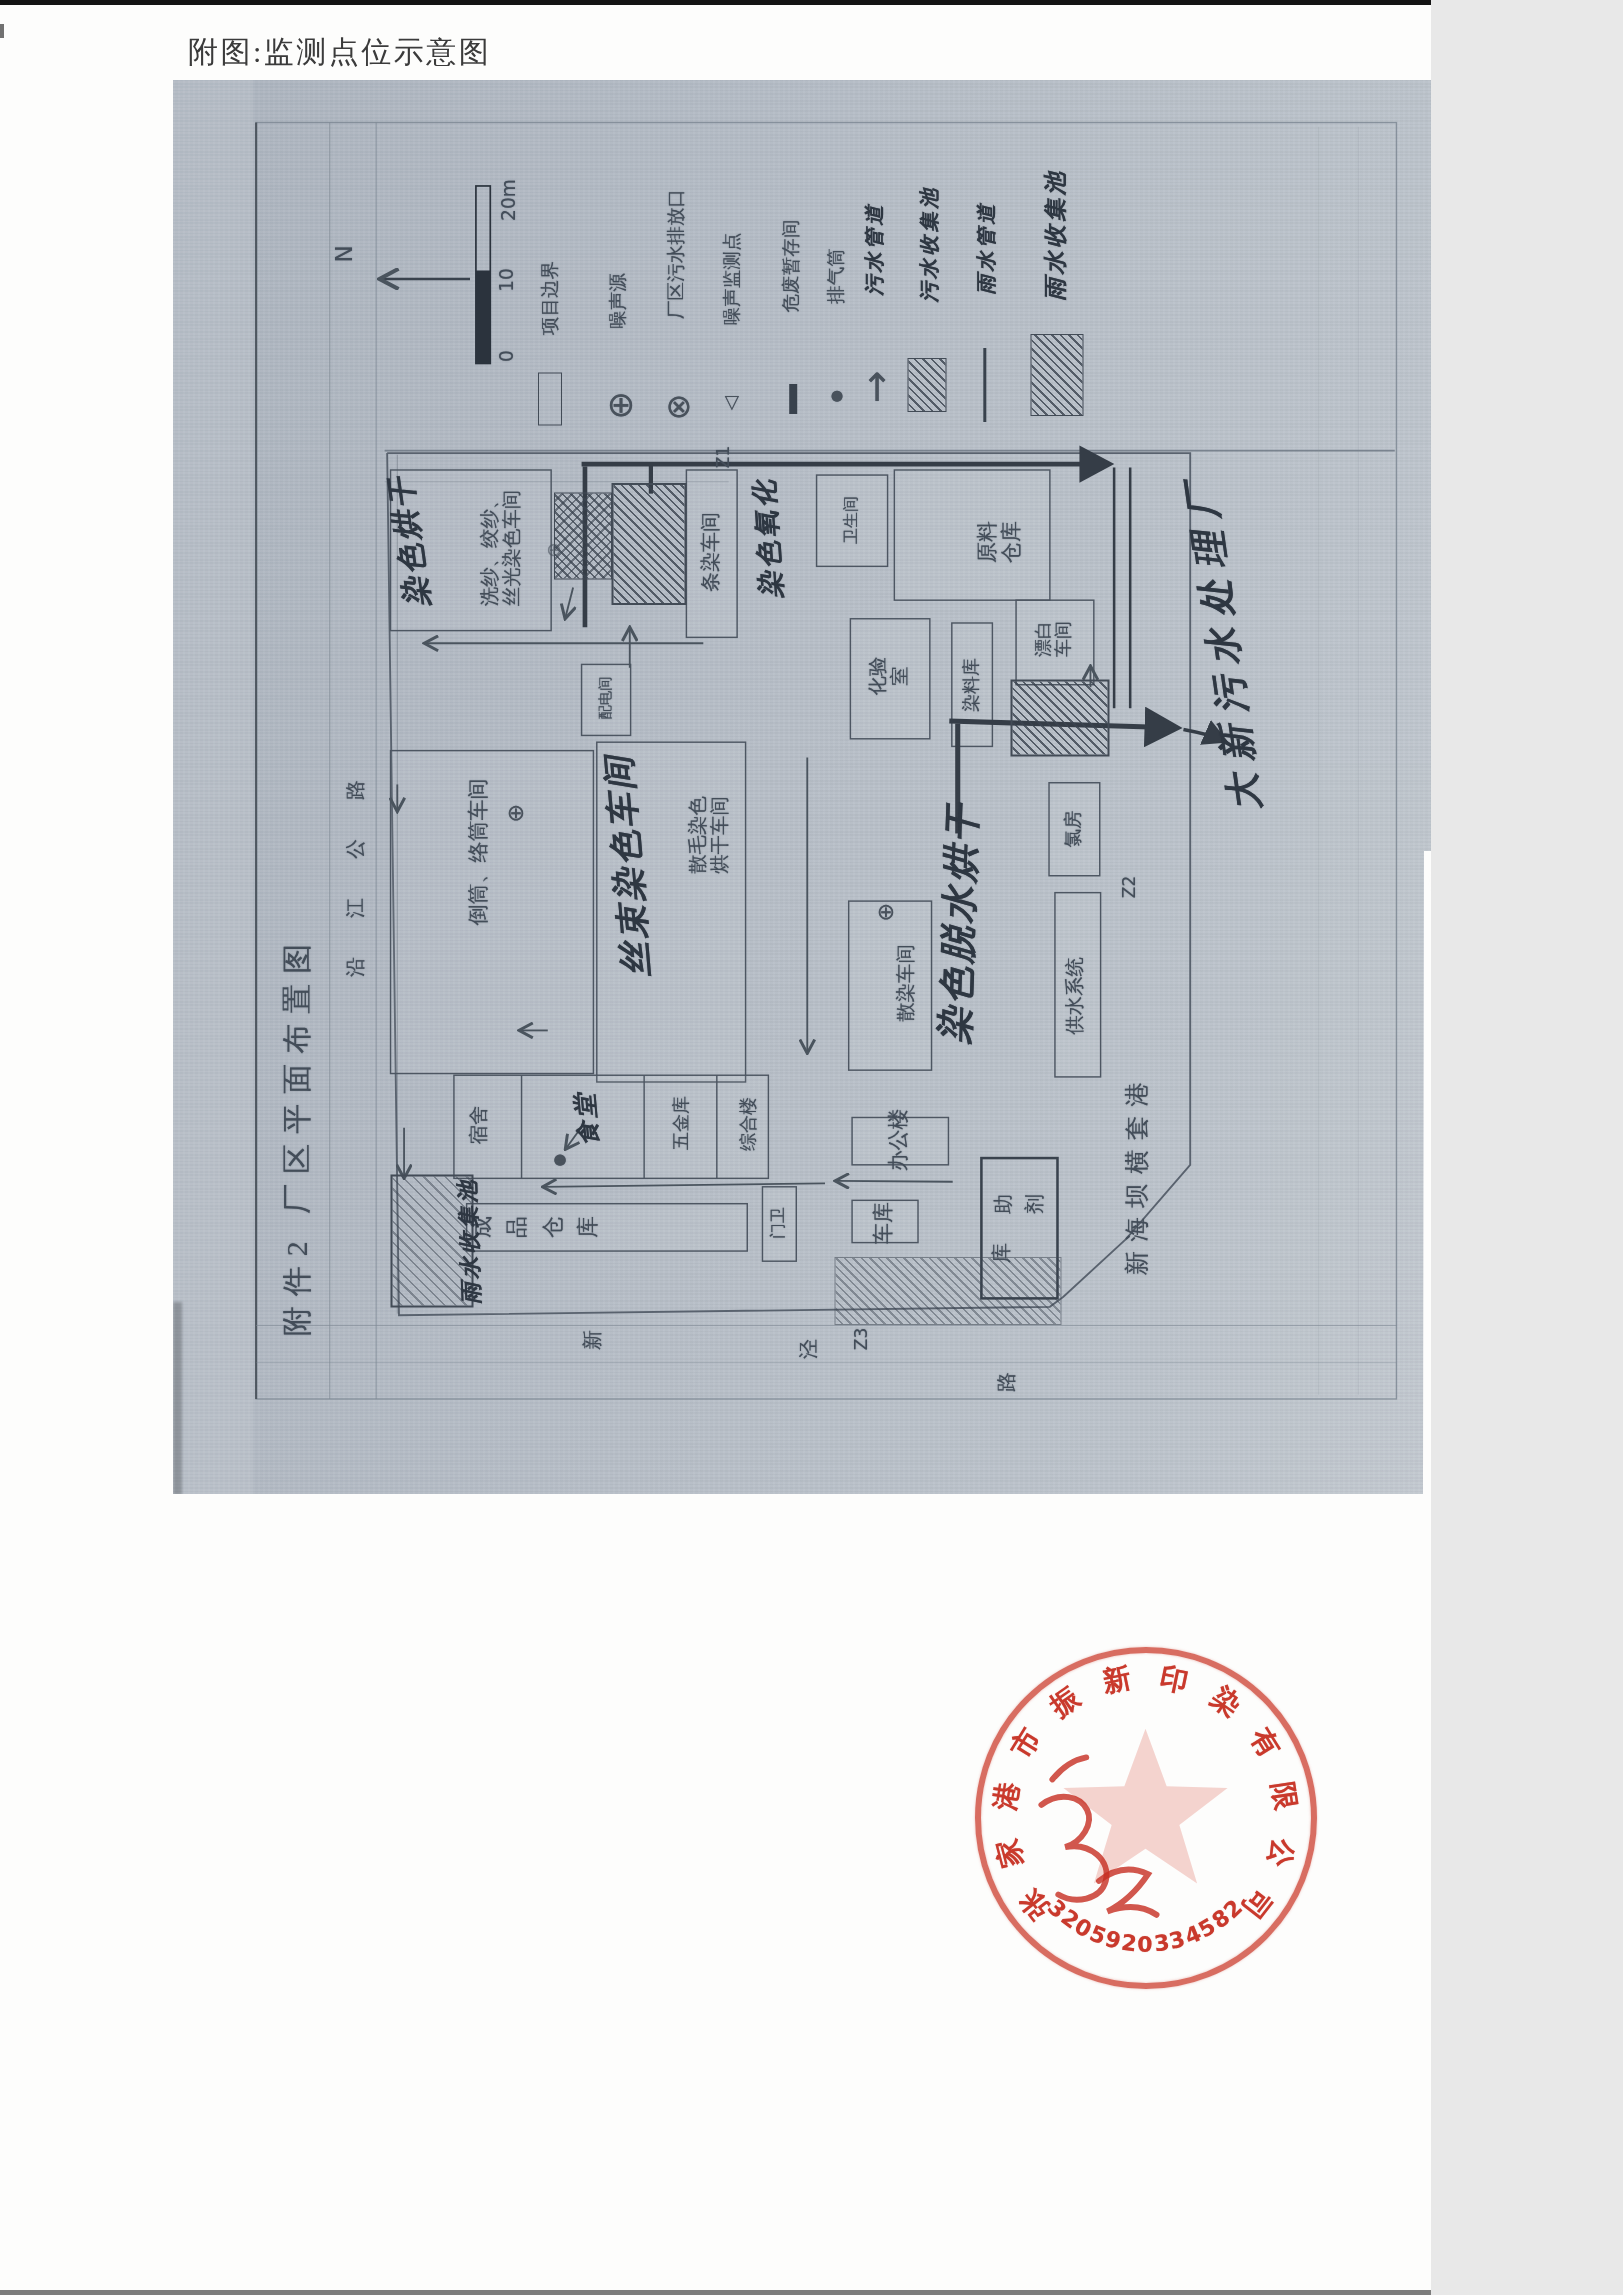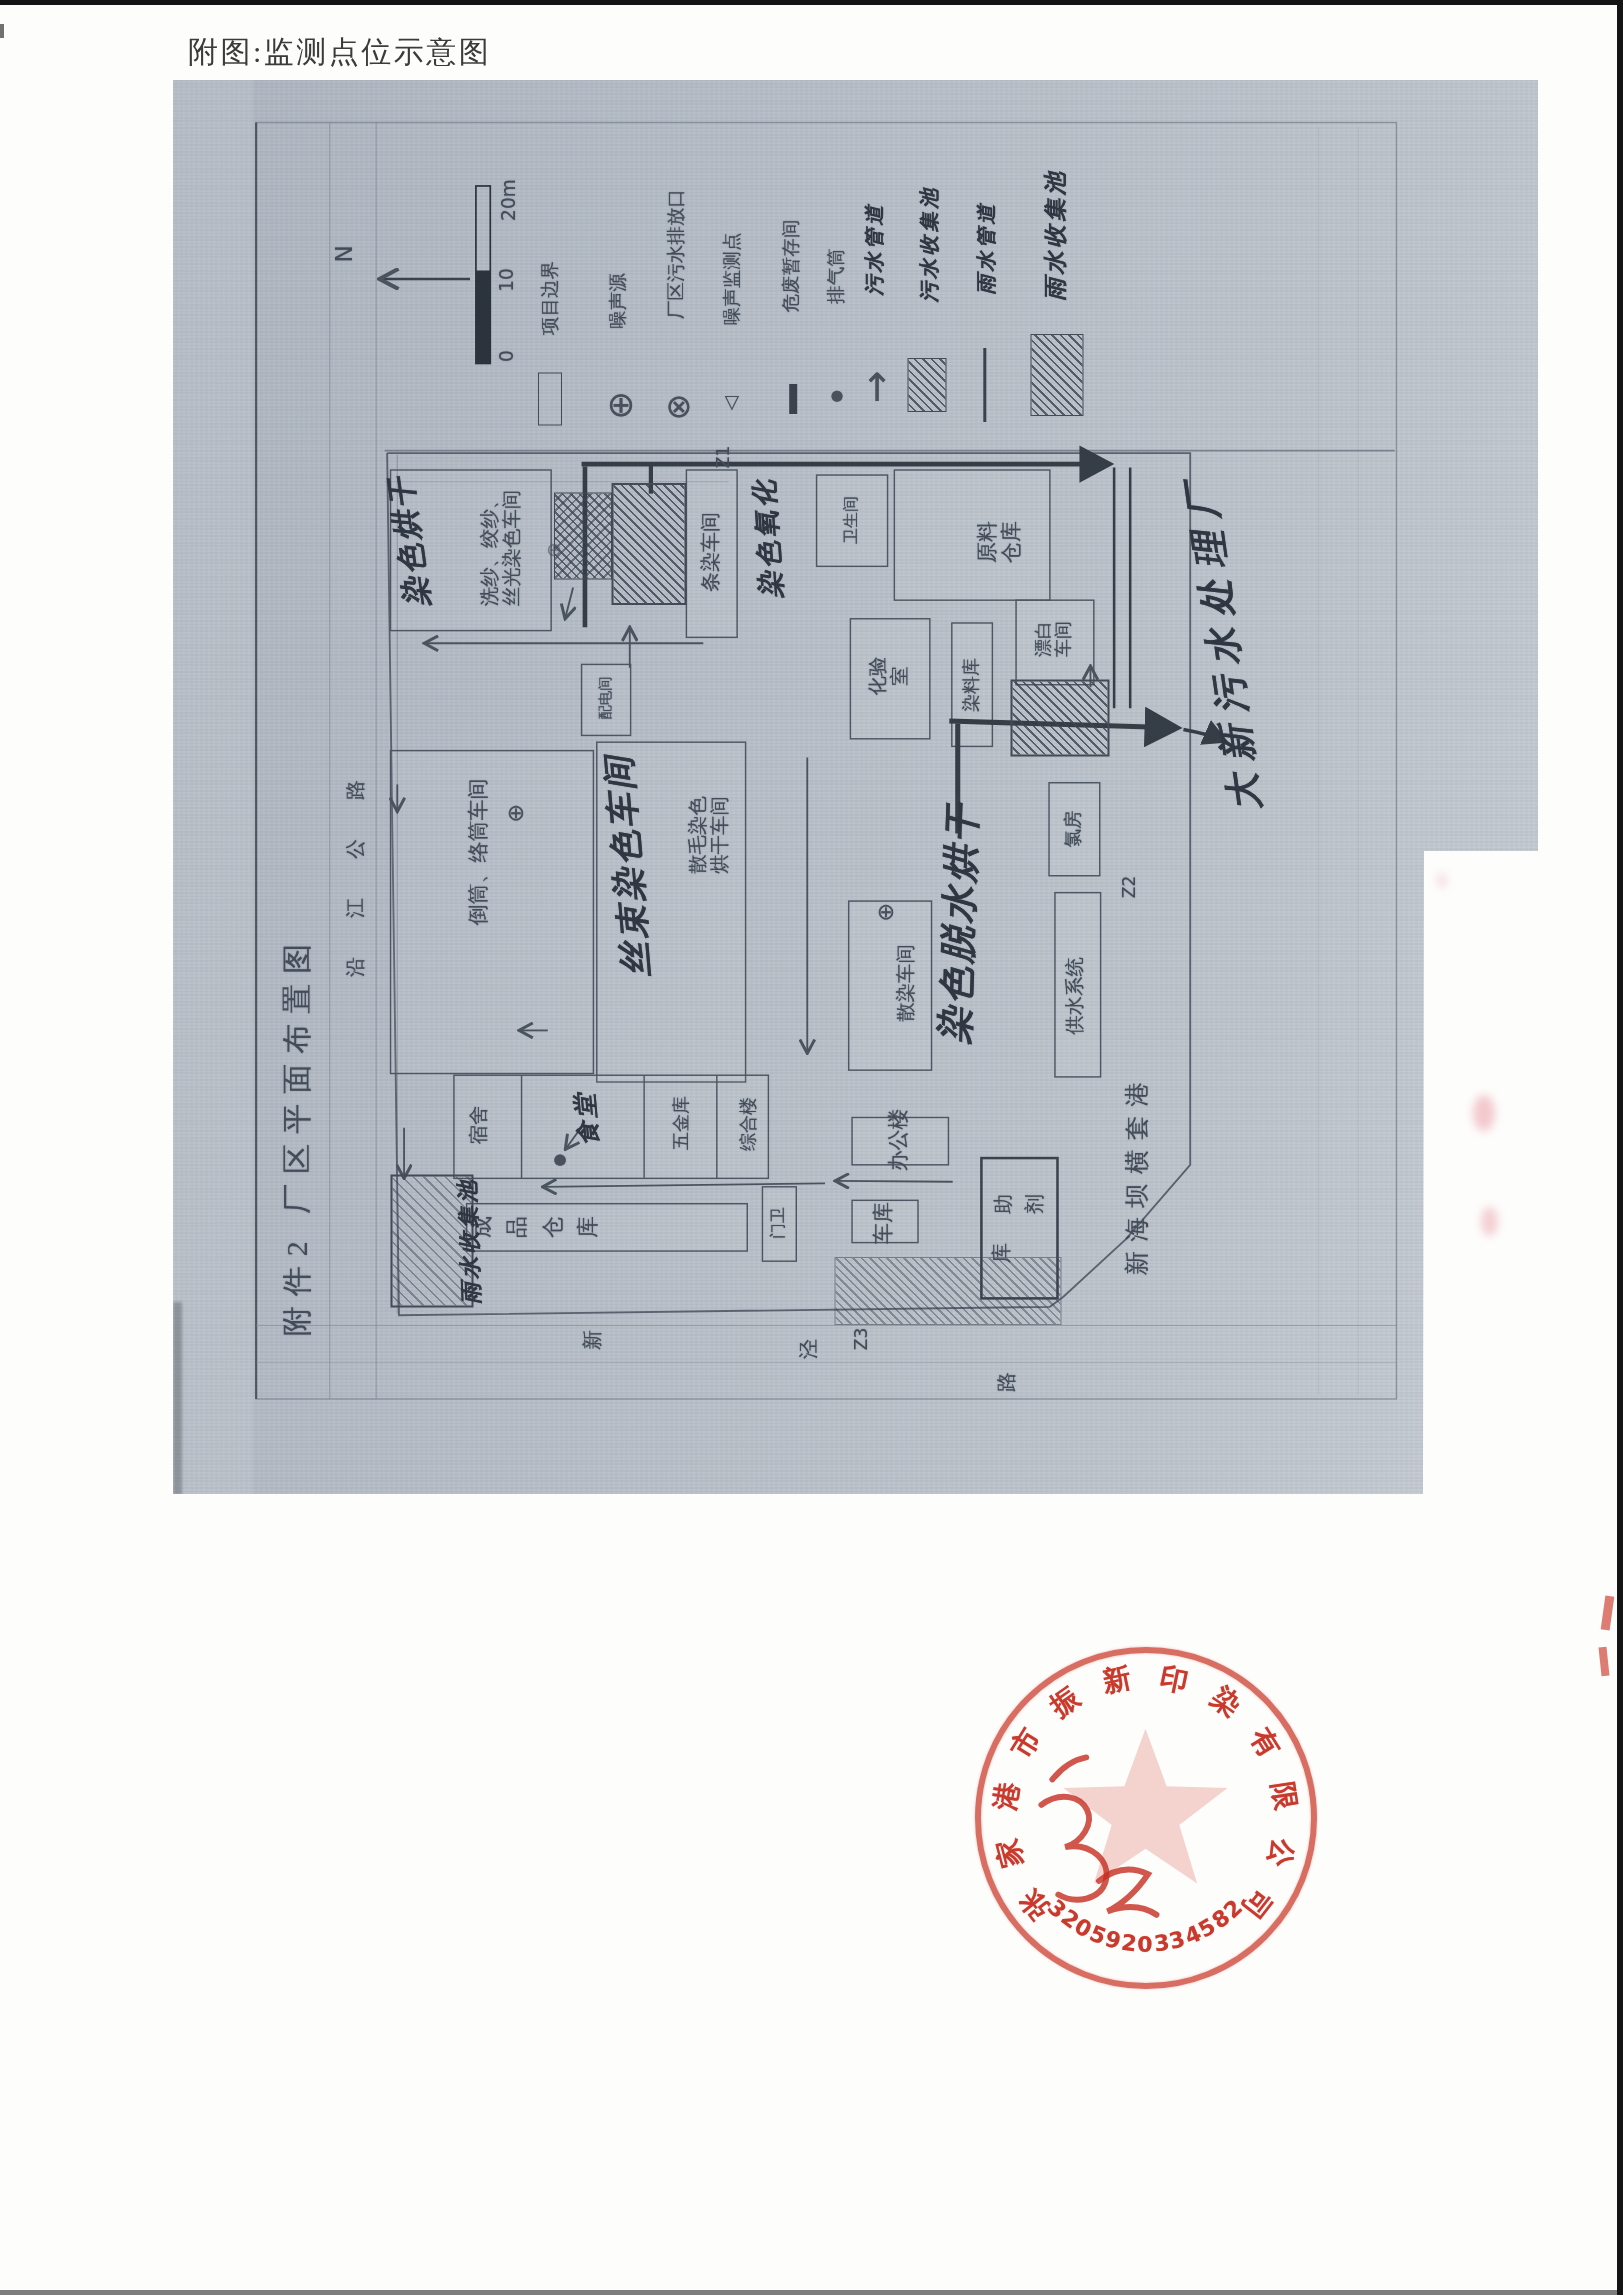--- a/index.html
+++ b/index.html
@@ -1,16 +1,16 @@
 <!DOCTYPE html>
 <html style="font-size:13.5px"><head>
 <meta charset="utf-8">
 <style>
   html,body{margin:0;padding:0;background:#e8e8e8;}
-  #page{position:relative;width:1623px;height:2295px;background:#fdfdfc;overflow:hidden;
+  #page{position:relative;width:1431px;height:2295px;background:#fdfdfc;overflow:hidden;
         font-family:"Liberation Serif","DejaVu Serif",serif;}
   .edge{position:absolute;background:#141414;}
   
   #scan{position:absolute;left:173px;top:80px;width:1365px;height:1414px;
         background:linear-gradient(103deg,#aeb6c0,#b8bfc8 45%,#bdc4cc 75%,#c6ccd3);
         clip-path:polygon(0 0,1365px 0,1365px 771px,1251px 771px,1250px 1414px,0 1414px);}
   #scan .texture{position:absolute;inset:0;opacity:.5;
         background:repeating-linear-gradient(0deg,rgba(255,255,255,.05) 0 1.7px,rgba(20,30,40,.04) 1.7px 3.4px),
                    repeating-linear-gradient(90deg,rgba(255,255,255,.03) 0 2.5px,rgba(20,30,40,.03) 2.5px 5px);}
   svg.overlay{position:absolute;left:0;top:0;pointer-events:none;}

